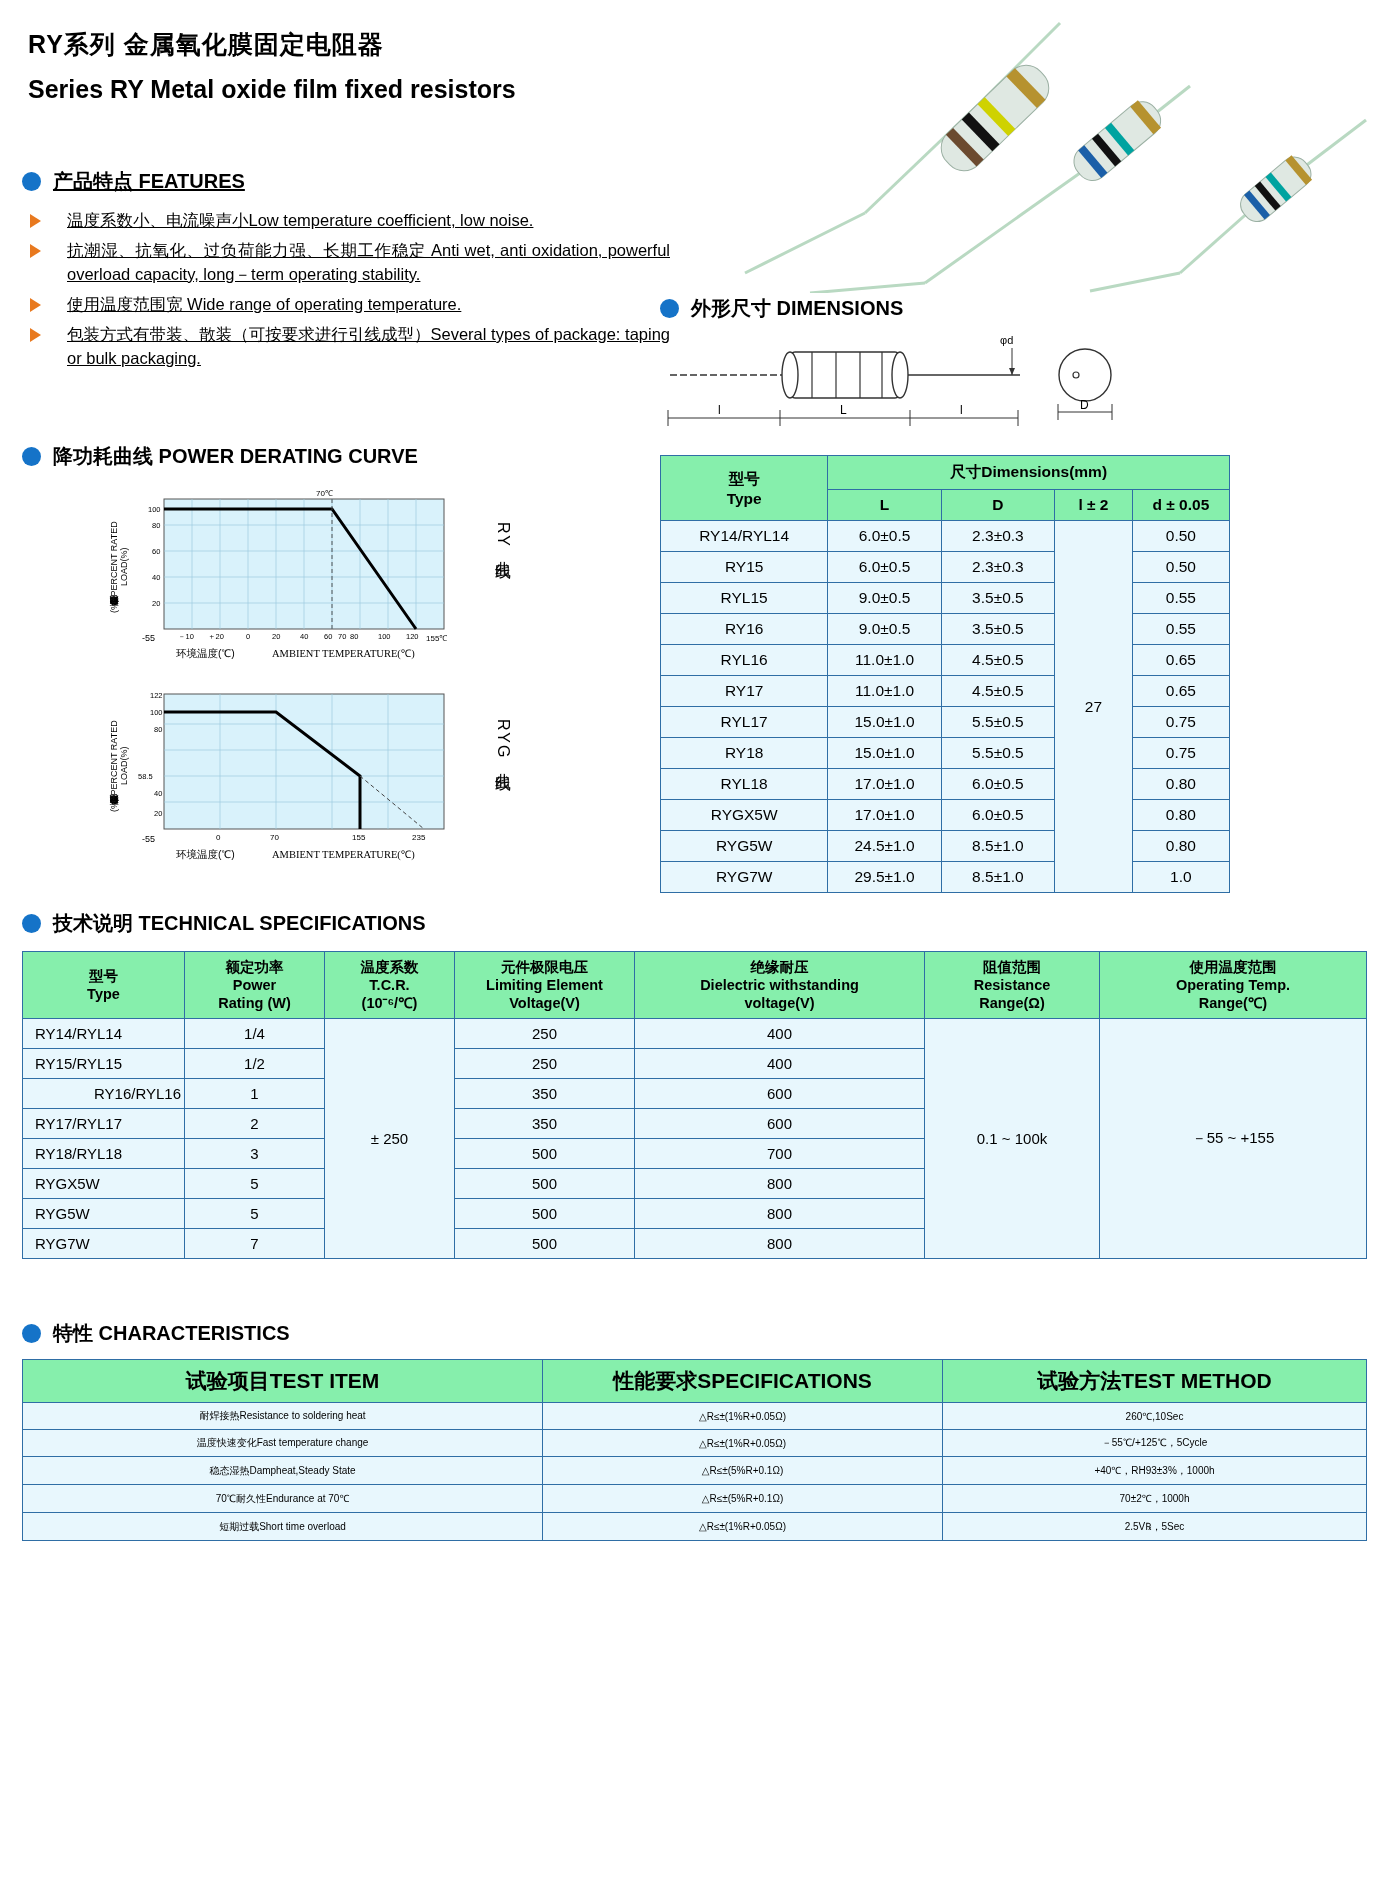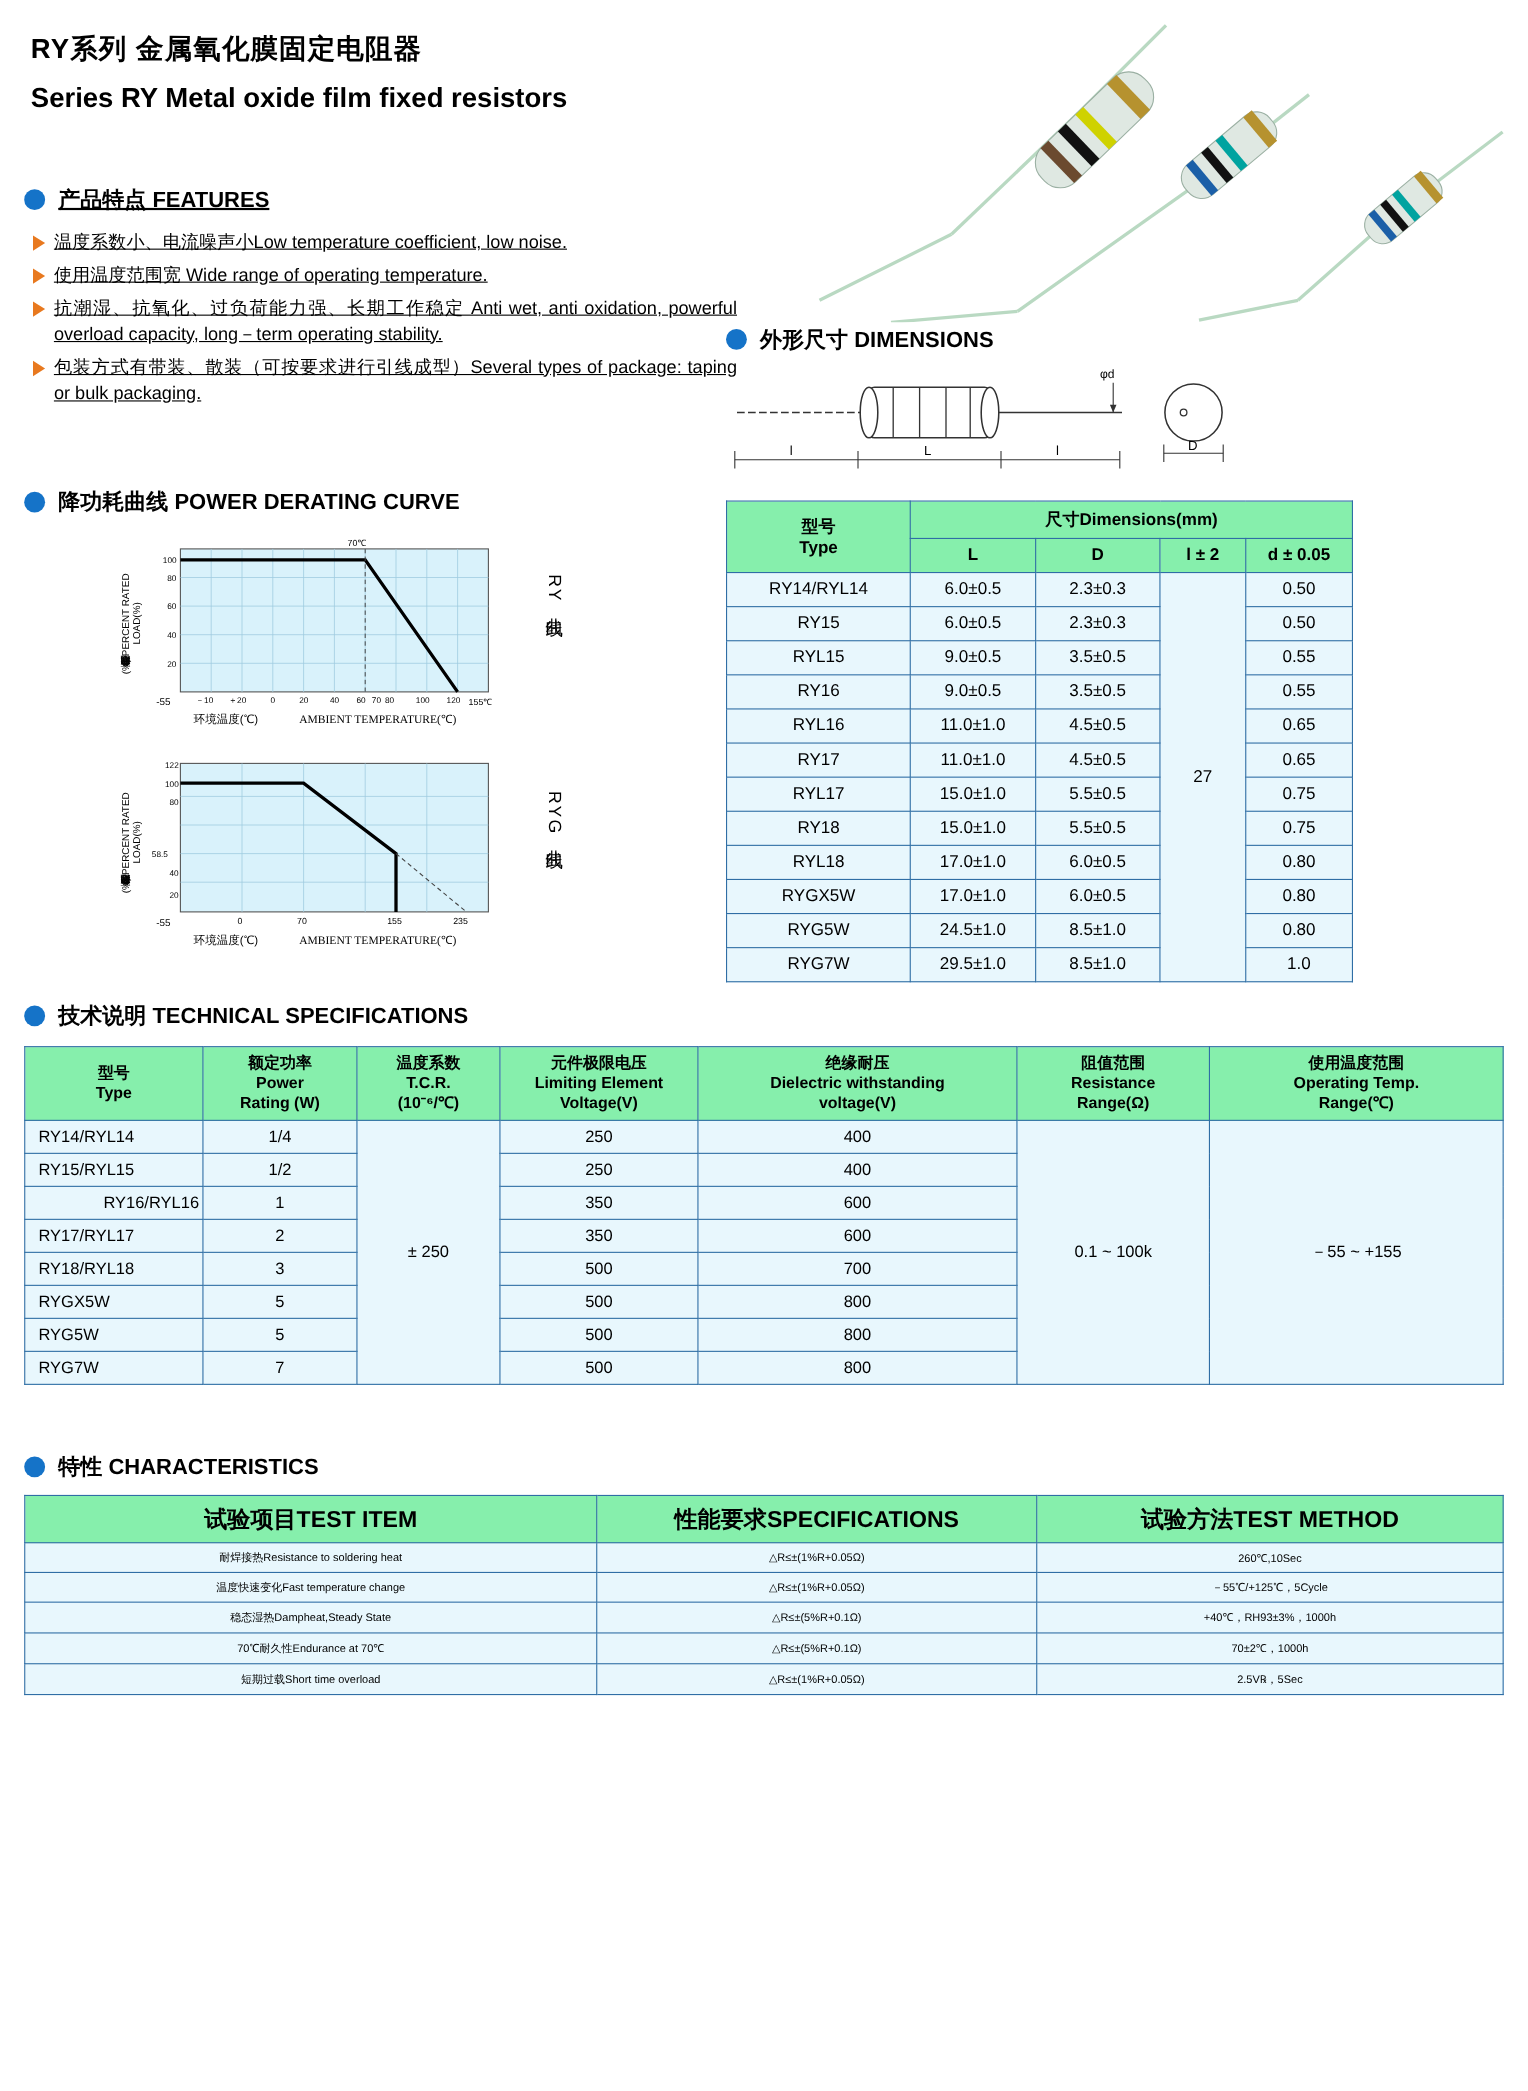--- a/index.html
+++ b/index.html
@@ -27,21 +27,21 @@
   
   .sec-head { display:flex; align-items:center; gap:12px; margin:0; }
   .bullet {
     width:19px; height:19px; border-radius:50%;
     background:#1573c8; flex:0 0 auto; display:inline-block;
   }
   .sec-title { font-size:20px; font-weight:bold; }
 
   
   .features { margin:14px 0 0 8px; width:640px; }
-  .feat-row { display:flex; gap:8px; margin-bottom:6px; }
+  .feat-row { display:flex; gap:26px; margin-bottom:6px; }
   .tri {
     width:0; height:0; border-left:11px solid #e8791f;
     border-top:7px solid transparent; border-bottom:7px solid transparent;
     margin-top:5px; flex:0 0 auto;
   }
   .feat-text { font-size:16.5px; line-height:1.45; text-align:justify; }
 
   
   .photo { position:absolute; left:660px; top:8px; width:710px; height:280px; }
 
@@ -132,25 +132,25 @@
       <span class="bullet"></span>
       <span class="sec-title">产品特点 FEATURES</span>
     </div>
     <div class="features">
       <div class="feat-row">
         <span class="tri"></span>
         <span class="feat-text">温度系数小、电流噪声小Low temperature coefficient, low noise.</span>
       </div>
       <div class="feat-row">
         <span class="tri"></span>
-        <span class="feat-text">使用温度范围宽 Wide range of operating temperature.</span>
+        <span class="feat-text">抗潮湿、抗氧化、过负荷能力强、长期工作稳定 Anti wet, anti oxidation, powerful overload capacity, long－term operating stability.</span>
       </div>
       <div class="feat-row">
         <span class="tri"></span>
-        <span class="feat-text">抗潮湿、抗氧化、过负荷能力强、长期工作稳定 Anti wet, anti oxidation, powerful overload capacity, long－term operating stability.</span>
+        <span class="feat-text">使用温度范围宽 Wide range of operating temperature.</span>
       </div>
       <div class="feat-row">
         <span class="tri"></span>
         <span class="feat-text">包装方式有带装、散装（可按要求进行引线成型）Several types of package: taping or bulk packaging.</span>
       </div>
     </div>
   </div>
 
   <div style="position:absolute; left:660px; top:295px; width:700px;">
     <div class="sec-head">

